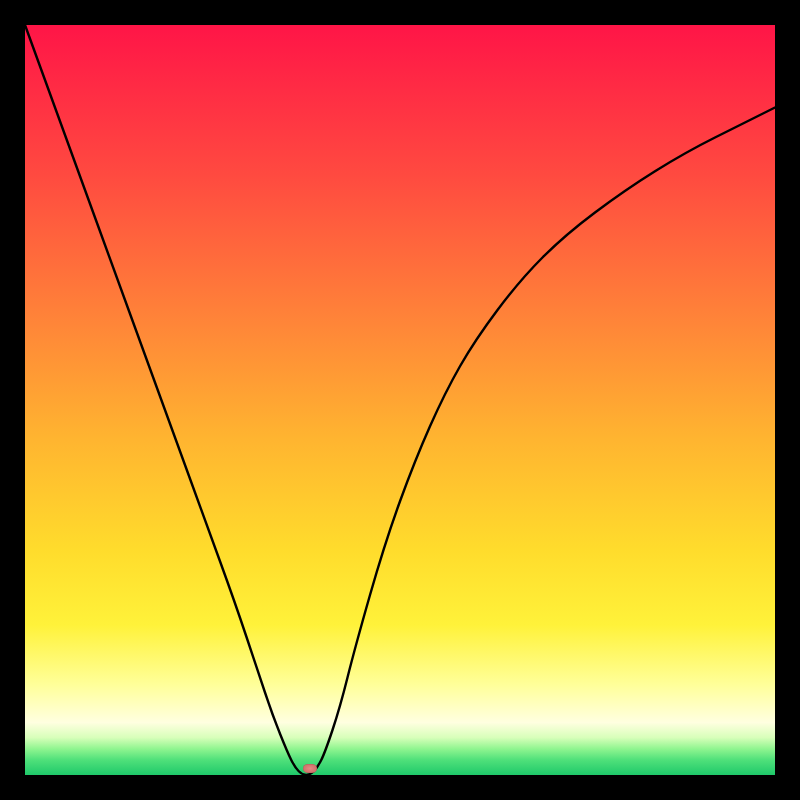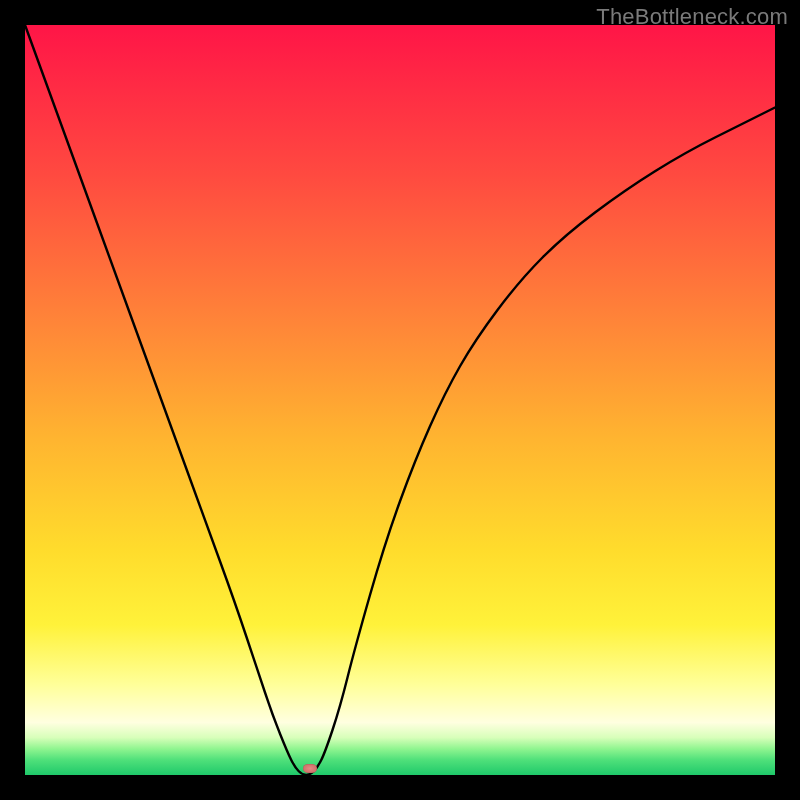--- a/index.html
+++ b/index.html
@@ -66,21 +66,20 @@
     left: calc(38.2% - 7px);
     bottom: 2px;
     background: radial-gradient(ellipse at center, #e48a84 0%, #d06f69 70%, #c25e58 100%);
     box-shadow: 0 0 0 0.5px rgba(0,0,0,0.15) inset;
   }
 </style>
 </head>
 <body>
 
 <div class="frame">
-  <div class="watermark">TheBottleneck.com</div>
 
   <div class="plot-area">
     <svg class="curve" viewBox="0 0 100 100" preserveAspectRatio="none">
       <path d="M 0 0 Q 0 0 2 5.5 Q 4 11 6 16.5 Q 8 22 10 27.5 Q 12 33 14 38.5 Q 16 44 18 49.5 Q 20 55 22 60.5 Q 24 66 26 71.5 Q 28 77 29.5 81.5 Q 31 86 32 89 Q 33 92 34 94.5 Q 35 97 35.5 98 Q 36 99 36.5 99.5 Q 37 100 37.5 100 Q 38 100 38.5 99.5 Q 39 99 39.5 98 Q 40 97 41 94 Q 42 91 43 87 Q 44 83 46 76 Q 48 69 50 63.5 Q 52 58 54 53.5 Q 56 49 58 45.5 Q 60 42 63 38 Q 66 34 69 31 Q 72 28 76 25 Q 80 22 84 19.5 Q 88 17 92 15 Q 96 13 98 12 T 100 11" fill="none" stroke="#000000" stroke-width="2.4" stroke-linecap="round" stroke-linejoin="round" vector-effect="non-scaling-stroke"></path>
     </svg>
     <div class="marker" style="left: calc(38% - 7px);"></div>
   </div>
 </div>
 
 </body></html>

